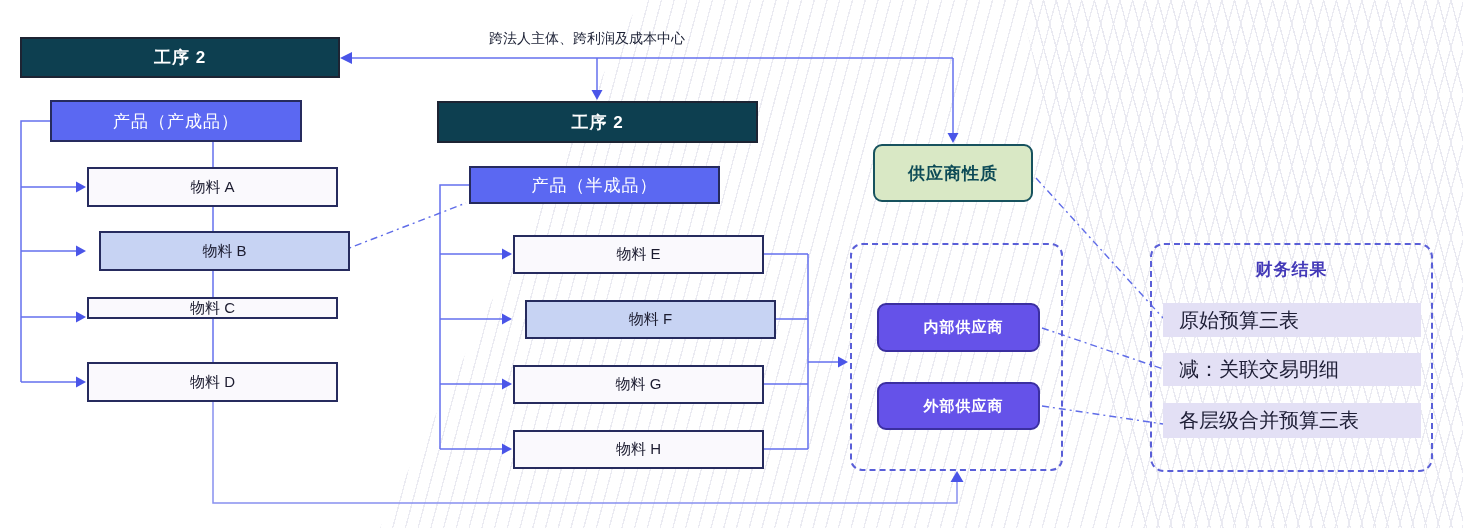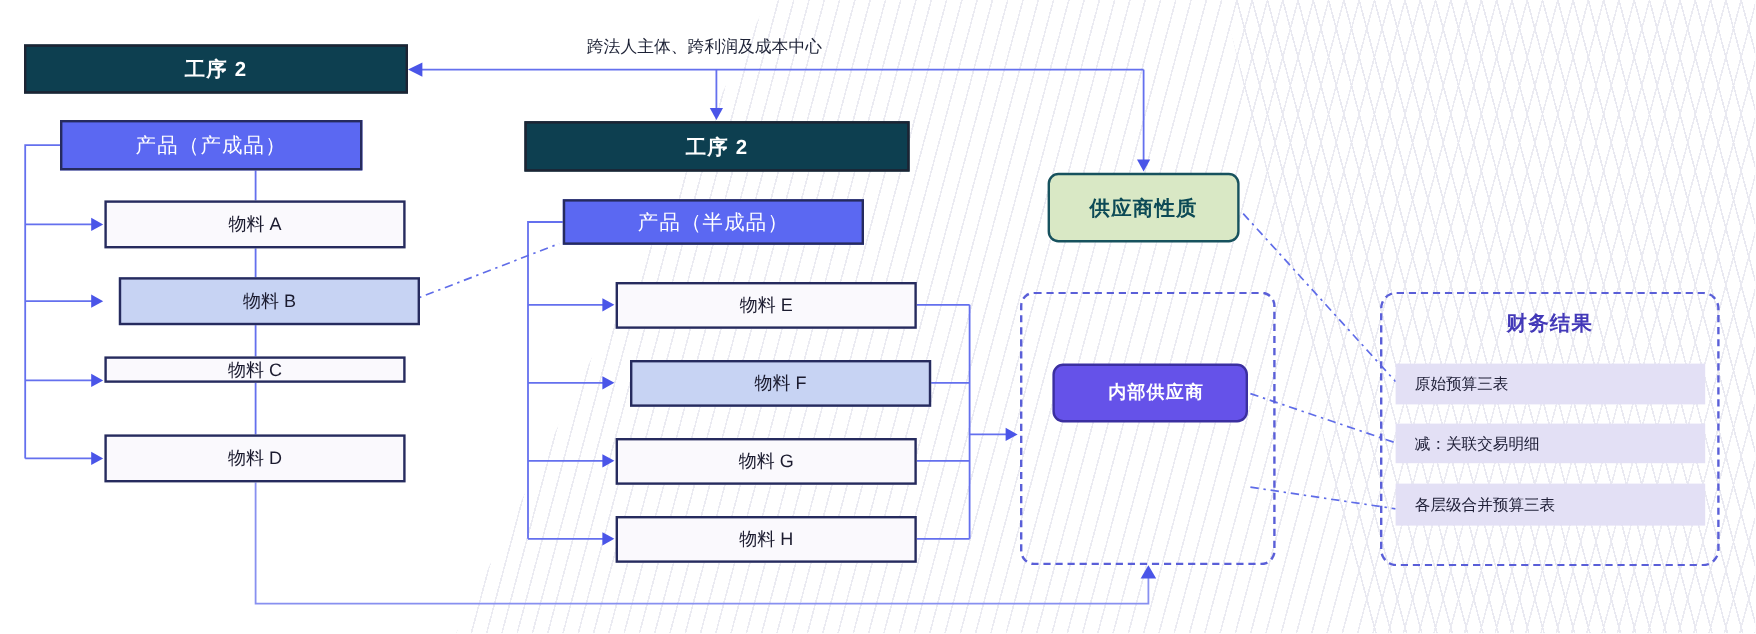--- a/index.html
+++ b/index.html
@@ -21,21 +21,21 @@
   .node{position:absolute;z-index:2;display:flex;align-items:center;justify-content:center;box-sizing:border-box;}
 
   .proc{background:var(--proc-fill);border:2px solid var(--proc-border);color:#fff;font-weight:bold;font-size:17px;letter-spacing:1px;}
   .prod{background:var(--product-fill);border:2px solid var(--node-border);color:#fff;font-size:17px;font-weight:500;letter-spacing:1px;}
   .mat{background:var(--material-fill);border:2px solid var(--node-border);color:#1b1b2f;font-size:15px;}
   .mat.hl{background:var(--material-highlight);margin-left:12px;}
   .action{background:var(--action-fill);border:2px solid var(--action-border);border-radius:9px;color:var(--action-text);font-weight:bold;font-size:17px;letter-spacing:1px;}
   .group{position:absolute;z-index:2;border:2px dashed var(--dashed-border);border-radius:12px;box-sizing:border-box;background:transparent;}
   .group-title{position:absolute;z-index:3;width:100%;text-align:center;font-weight:bold;font-size:16px;color:var(--title-purple);letter-spacing:1px;}
   .supplier-item{background:var(--supplier-fill);border:2px solid var(--supplier-border);border-radius:9px;color:#fff;font-weight:bold;font-size:15px;letter-spacing:1px;padding-left:10px;}
-  .bar{position:absolute;z-index:2;background:var(--bar-fill);color:#202038;font-size:13px;display:flex;align-items:center;padding-left:16px;box-sizing:border-box;}
+  .bar{position:absolute;z-index:2;background:var(--bar-fill);color:#202038;font-size:20px;display:flex;align-items:center;padding-left:16px;box-sizing:border-box;}
   .top-label{position:absolute;z-index:2;font-size:14px;color:var(--text-dark);text-align:center;}
 </style>
 </head>
 <body>
 
 <div class="stage">
 
   <div class="hatch hatch-a"></div>
   <div class="hatch hatch-b"></div>
 
@@ -94,20 +94,21 @@
   <div class="node prod" style="left:469px;top:166px;width:251px;height:38px;">产品（半成品）</div>
   <div class="node mat" style="left:513px;top:235px;width:251px;height:39px;">物料 E</div>
   <div class="node mat hl" style="left:513px;top:300px;width:251px;height:39px;">物料 F</div>
   <div class="node mat" style="left:513px;top:365px;width:251px;height:39px;">物料 G</div>
   <div class="node mat" style="left:513px;top:430px;width:251px;height:39px;">物料 H</div>
 
   <div class="node action" style="left:873px;top:144px;width:160px;height:58px;">供应商性质</div>
 
   <div class="group" style="left:850px;top:243px;width:213px;height:228px;"></div>
   <div class="node supplier-item" style="left:877px;top:303px;width:163px;height:49px;">内部供应商</div>
+  <div class="node supplier-item" style="left:877px;top:382px;width:163px;height:48px;">外部供应商</div>
 
   <div class="group" style="left:1150px;top:243px;width:283px;height:229px;border-radius:14px;"></div>
   <div class="group-title" style="left:1150px;top:258px;width:283px;font-size:17px;">财务结果</div>
   <div class="bar" style="left:1163px;top:303px;width:258px;height:34px;">原始预算三表</div>
   <div class="bar" style="left:1163px;top:353px;width:258px;height:33px;">减：关联交易明细</div>
   <div class="bar" style="left:1163px;top:403px;width:258px;height:35px;">各层级合并预算三表</div>
 
 </div>
 
 </body></html>

